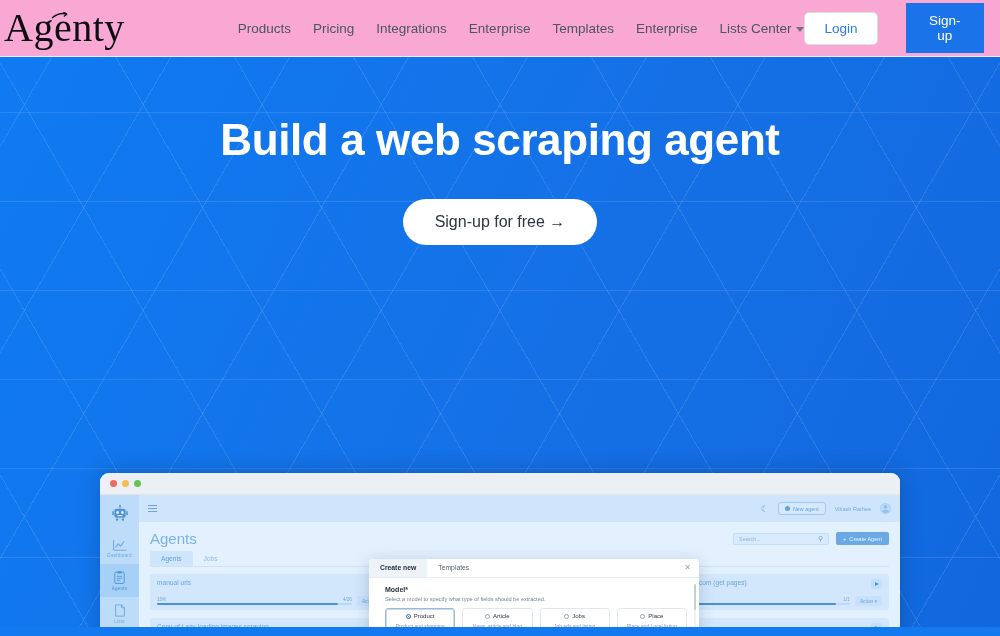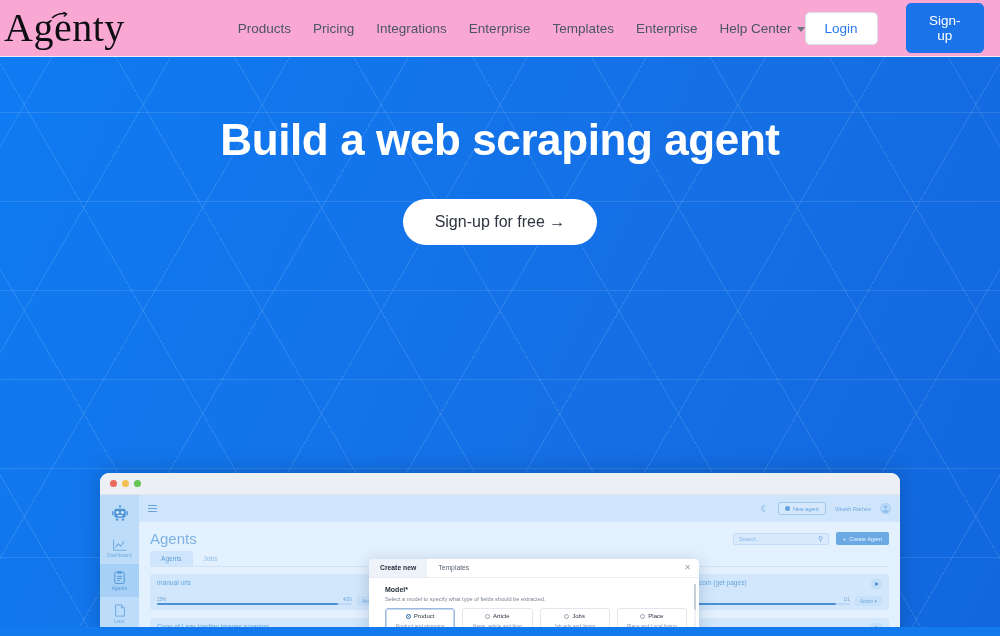--- a/index.html
+++ b/index.html
@@ -71,21 +71,21 @@
     border-radius: 5px;
     padding: 8px 19px;
     cursor: pointer;
     font-family: inherit;
   }
   .btn-signup {
     font-size: 13.5px;
     color: #fff;
     background: #1a73e8;
     border: 1px solid #1a73e8;
-    border-radius: 5px;
+    border-radius: 0;
     padding: 9px 18px;
     cursor: pointer;
     font-family: inherit;
   }
 
   
   .hero {
     position: relative;
     height: 570px;
     background:
@@ -387,21 +387,21 @@
     <div class="nav-link">
       <span>Enterprise</span>
     </div>
     <div class="nav-link">
       <span>Templates</span>
     </div>
     <div class="nav-link">
       <span>Enterprise</span>
     </div>
     <div class="nav-link">
-      <span>Help Center</span>
+      <span>Lists Center</span>
       <i class="caret"></i>
     </div>
   </div>
 
   <div class="nav-actions">
     <button class="btn-login">Login</button>
     <button class="btn-signup">Sign-up</button>
   </div>
 </div>
 

